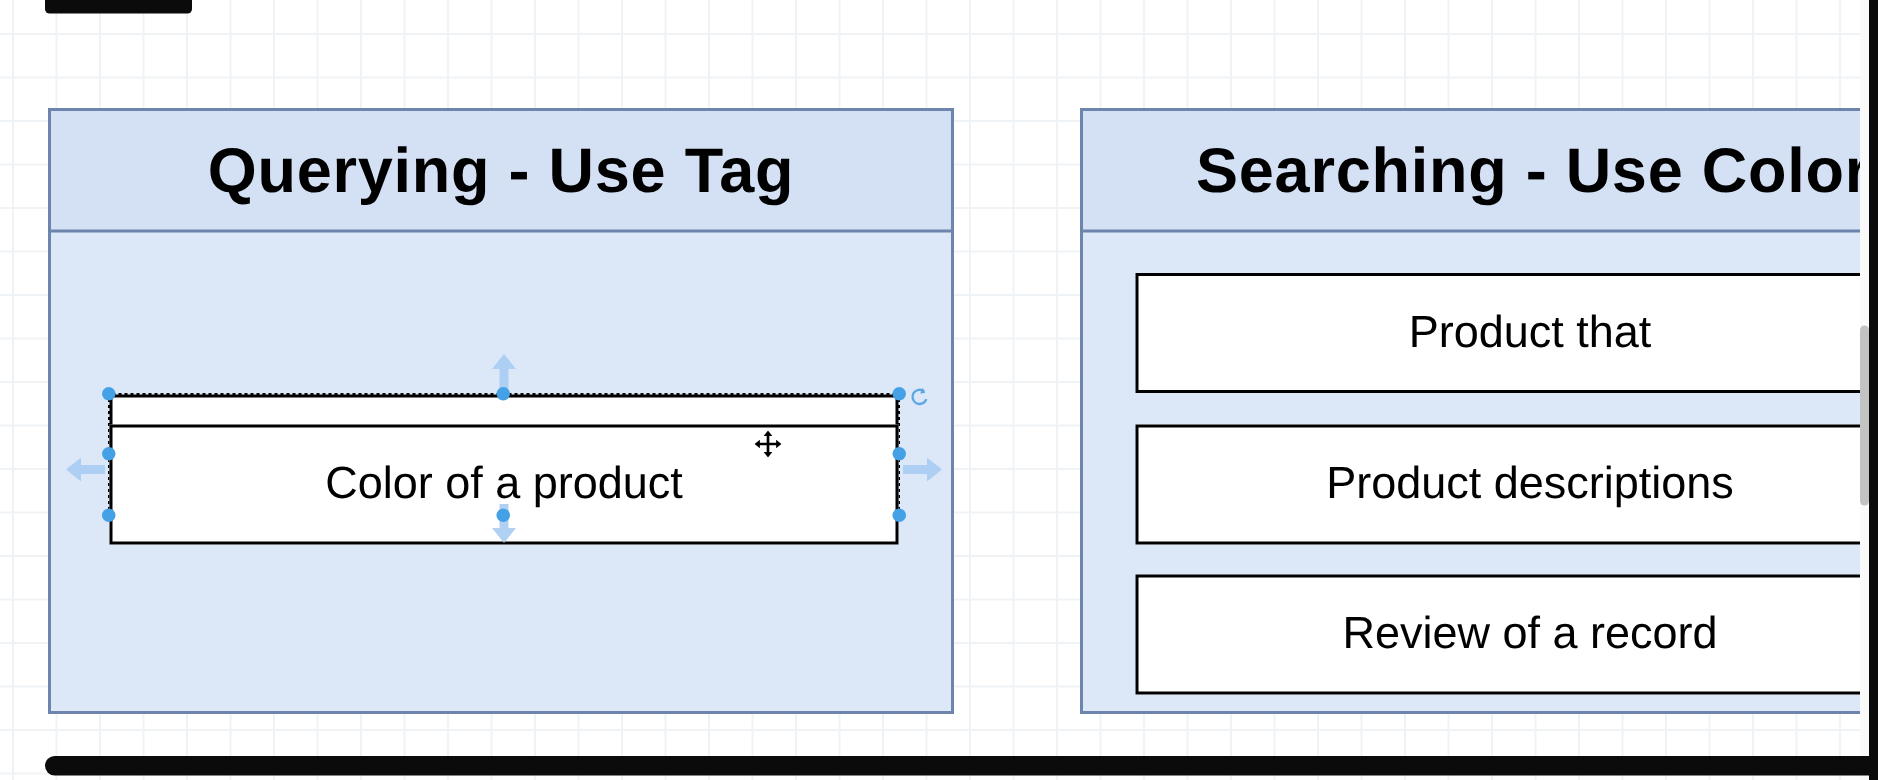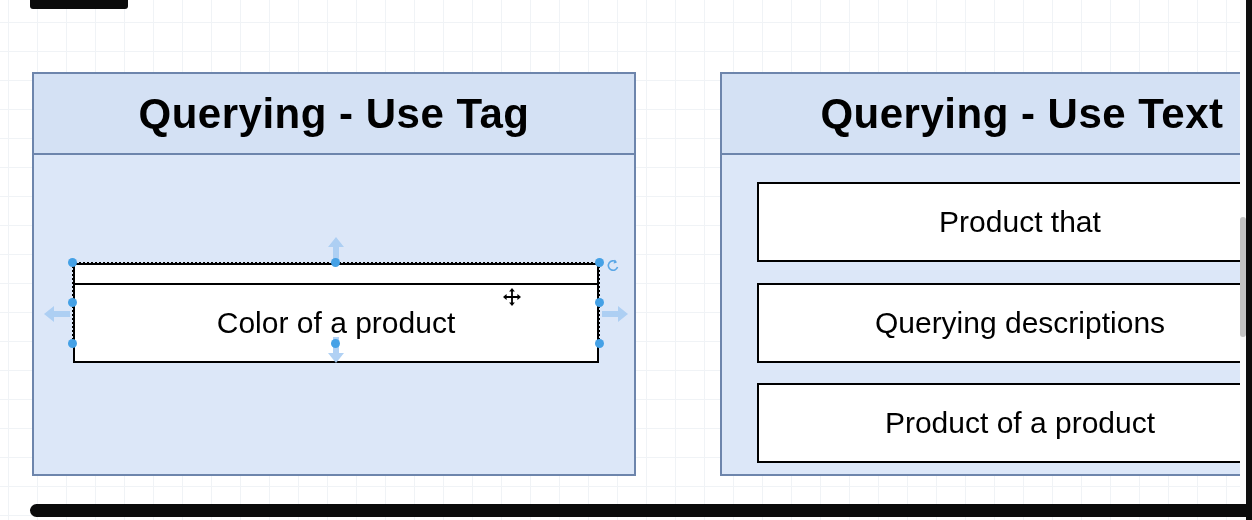--- a/index.html
+++ b/index.html
@@ -127,30 +127,30 @@
         </span>
       </div>
 
       <div class="list-row row-2">
         <span>Color of a product</span>
       </div>
     </div>
 
     <div class="shape-box box-right">
       <div class="box-header">
-        <span>Querying - Use Text</span>
+        <span>Searching - Use Color</span>
       </div>
       <div class="list-row row-1">
         <span>Product that</span>
       </div>
       <div class="list-row row-2">
-        <span>Querying descriptions</span>
+        <span>Product descriptions</span>
       </div>
       <div class="list-row row-3">
-        <span>Product of a product</span>
+        <span>Review of a record</span>
       </div>
     </div>
 
   </div>
 
   <div class="scroll-track">
     <div class="scroll-thumb"></div>
   </div>
 
   <div class="edge-bar-right"></div>

